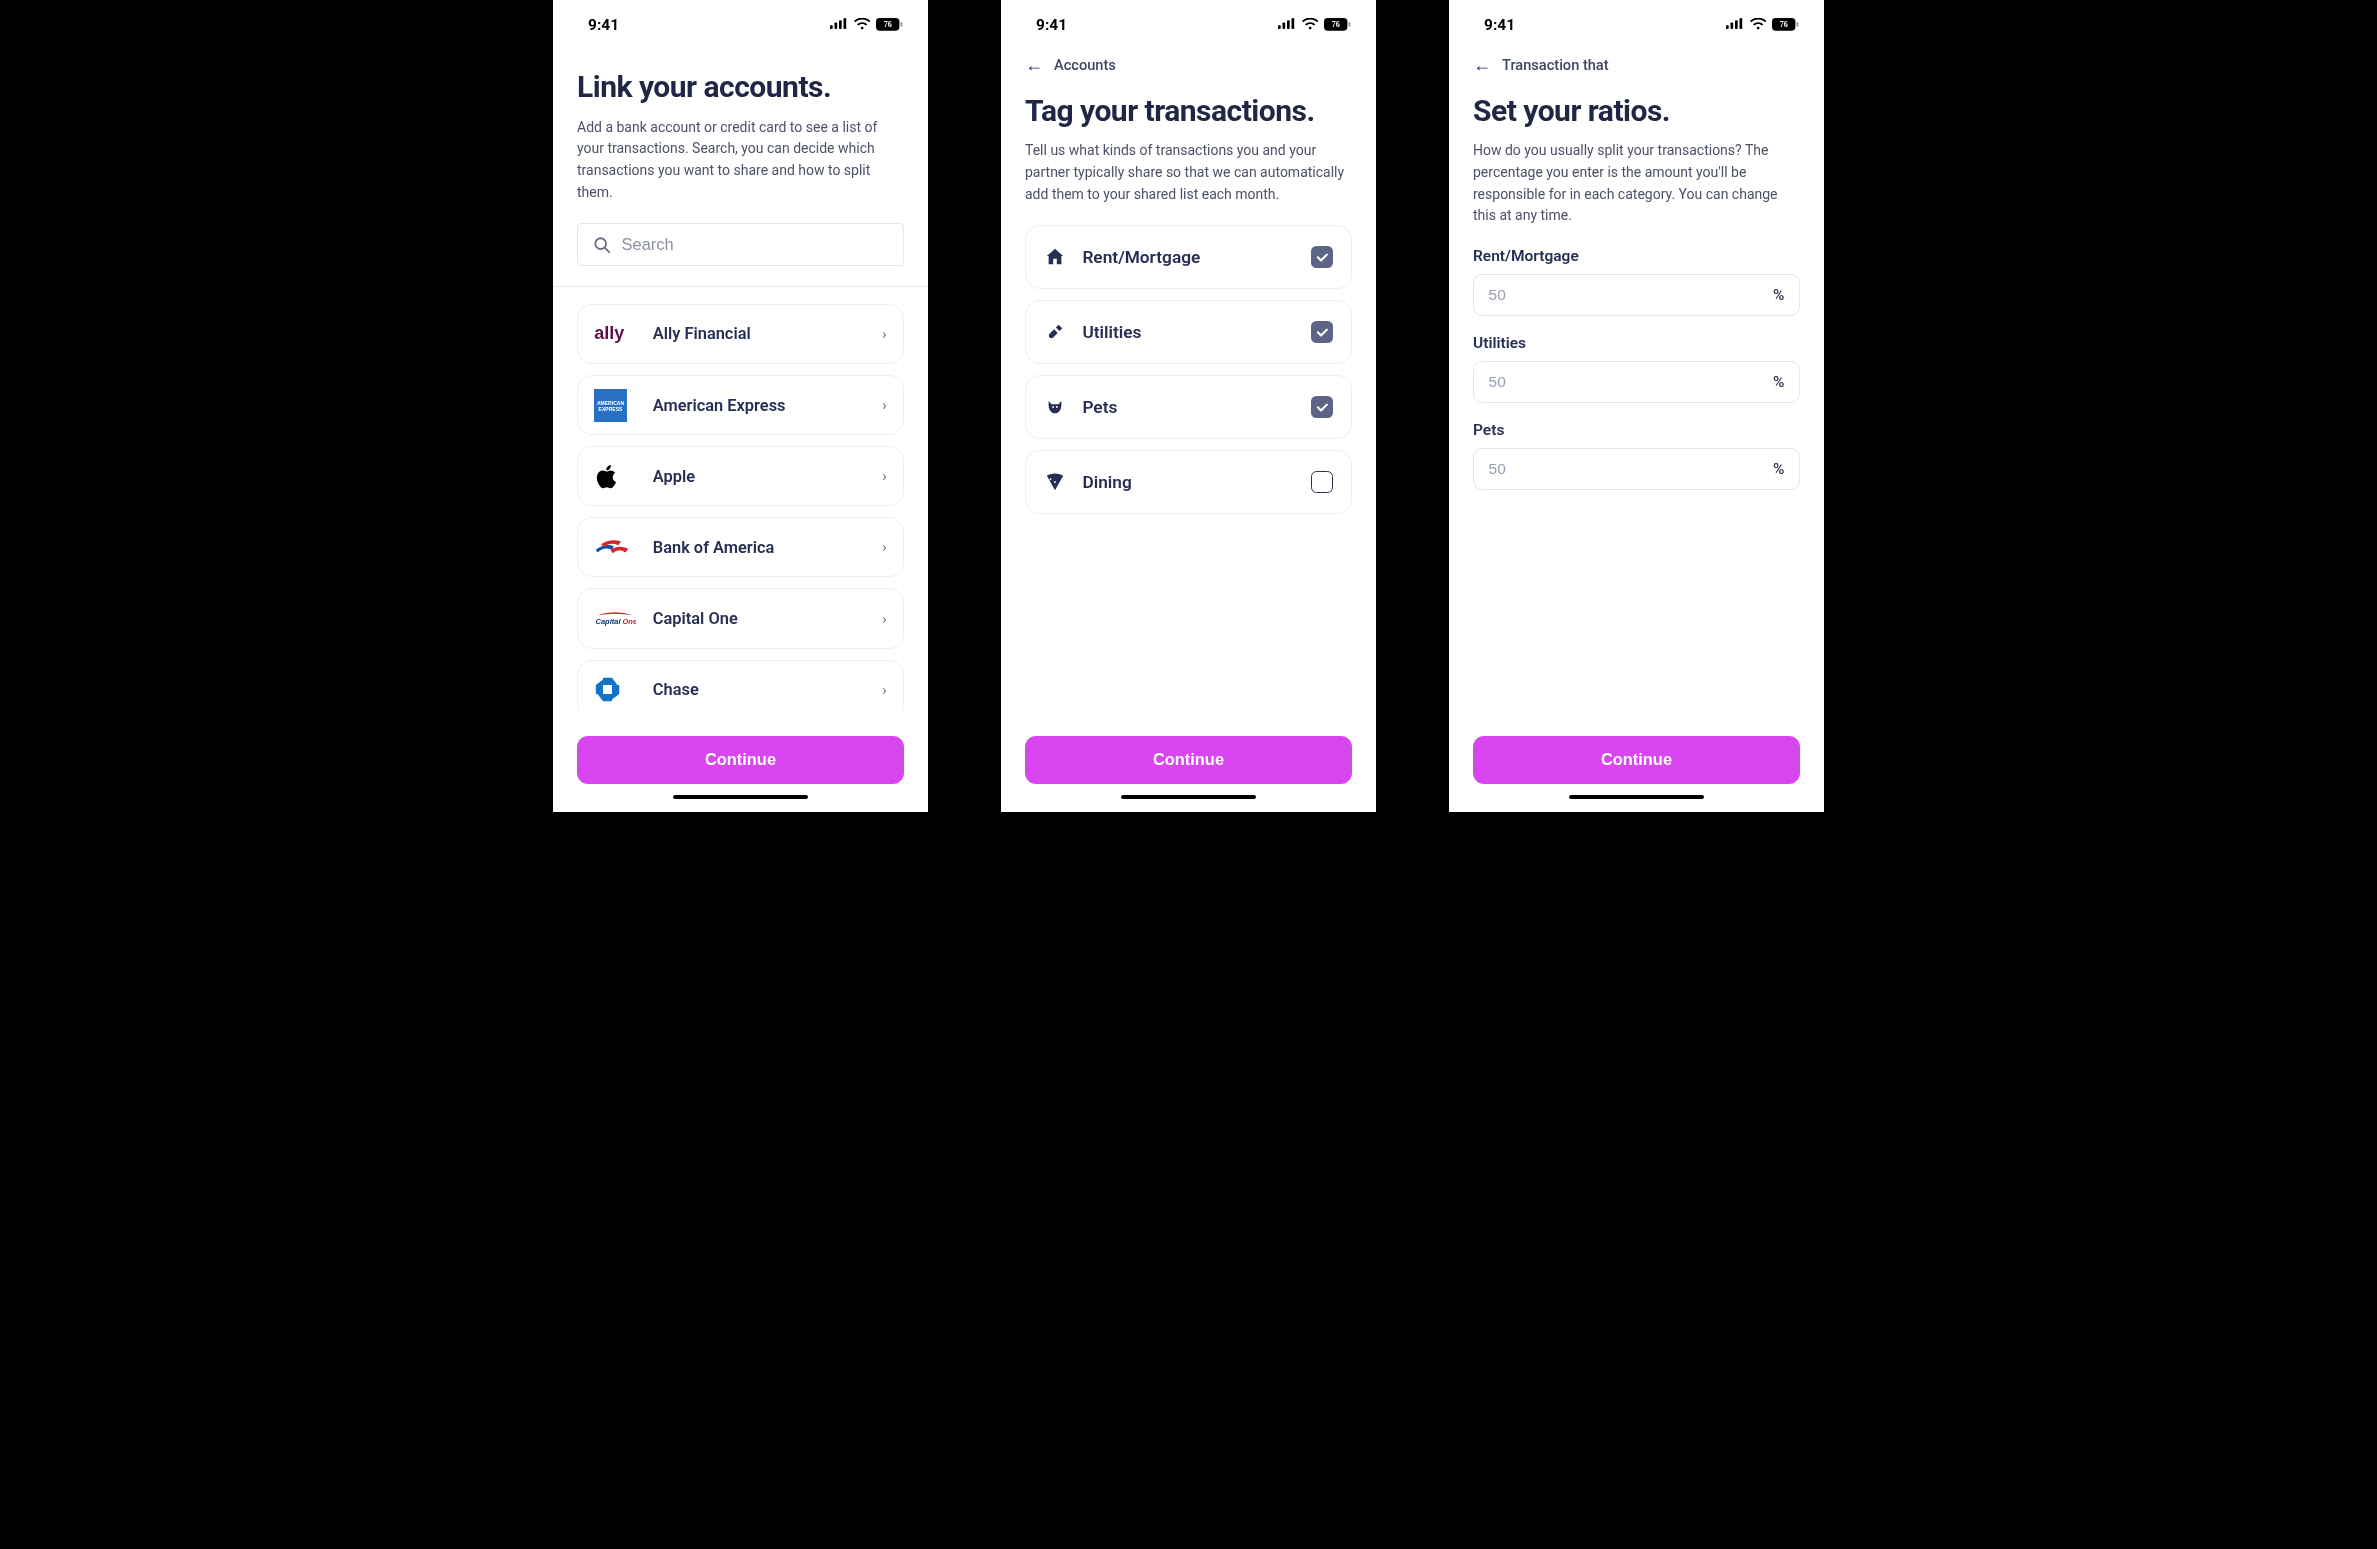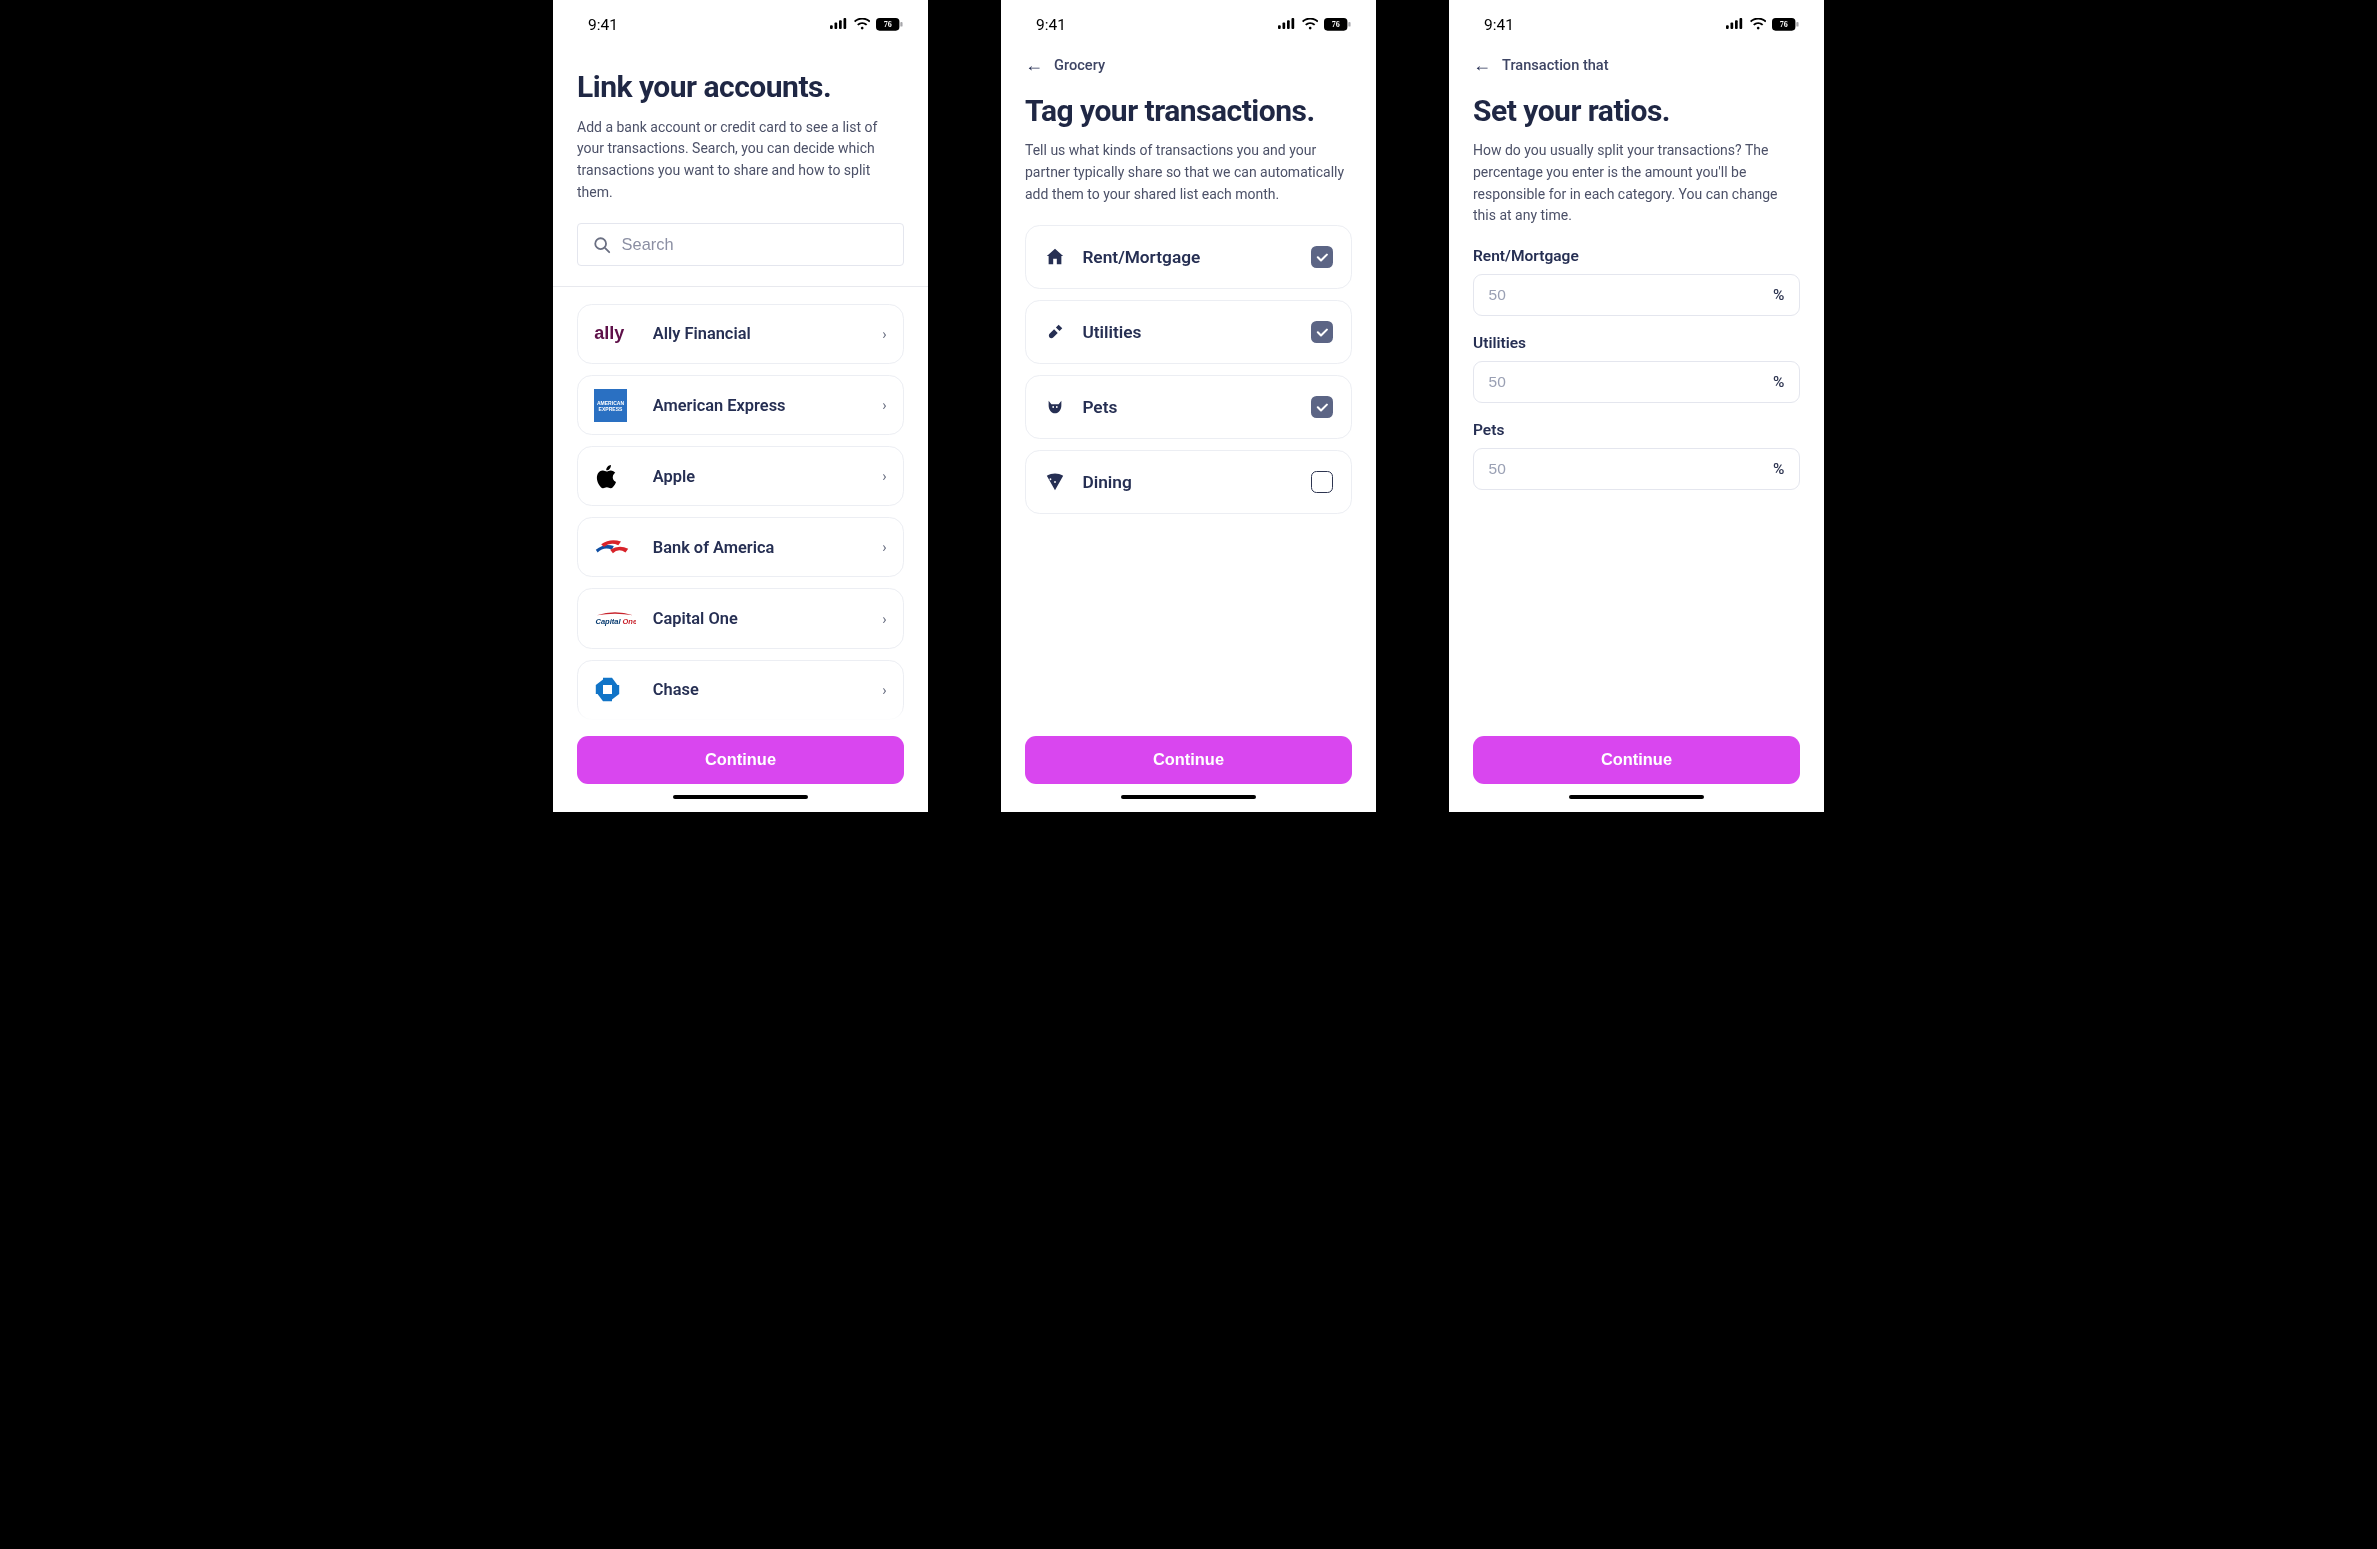--- a/index.html
+++ b/index.html
@@ -27,21 +27,21 @@
   }
   .status-bar {
     height: 49px;
     display: flex;
     justify-content: space-between;
     align-items: center;
     padding: 0 25.5px 0 35px;
   }
   .status-time {
     font-size: 15.5px;
-    font-weight: 400;
+    font-weight: 700;
     color: #000;
   }
   .status-icons {
     display: flex;
     align-items: flex-start;
     gap: 5.5px;
   }
   .nav-row {
     display: flex;
     align-items: center;
@@ -343,21 +343,21 @@
           </svg>
         <svg width="27" height="12.7" viewBox="0 0 30 14">
             <rect x="0" y="0" width="26" height="14" rx="4" fill="#000"></rect>
             <text x="13" y="10.5" text-anchor="middle" fill="#fff" font-size="9" font-weight="700" font-family="-apple-system">76</text>
             <rect x="27" y="4.5" width="2.5" height="5" rx="1" fill="#a8a8ac"></rect>
           </svg>
       </div>
     </div>
     <div class="nav-row">
       <span class="back-arrow">←</span>
-      <span class="nav-label">Grocery</span>
+      <span class="nav-label">Accounts</span>
     </div>
     <div class="content">
       <h1 class="title">Tag your transactions.</h1>
       <p class="subtitle">Tell us what kinds of transactions you and your partner typically share so that we can automatically add them to your shared list each month.</p>
       <div class="tag-list">
         <div class="tag-item">
           <span class="tag-icon">
               <svg width="20" height="20" viewBox="0 0 22 22">
                 <path fill="#262f53" d="M11 2l9 8h-2v9h-5v-6h-4v6H4v-9H2z"></path>
               </svg>

